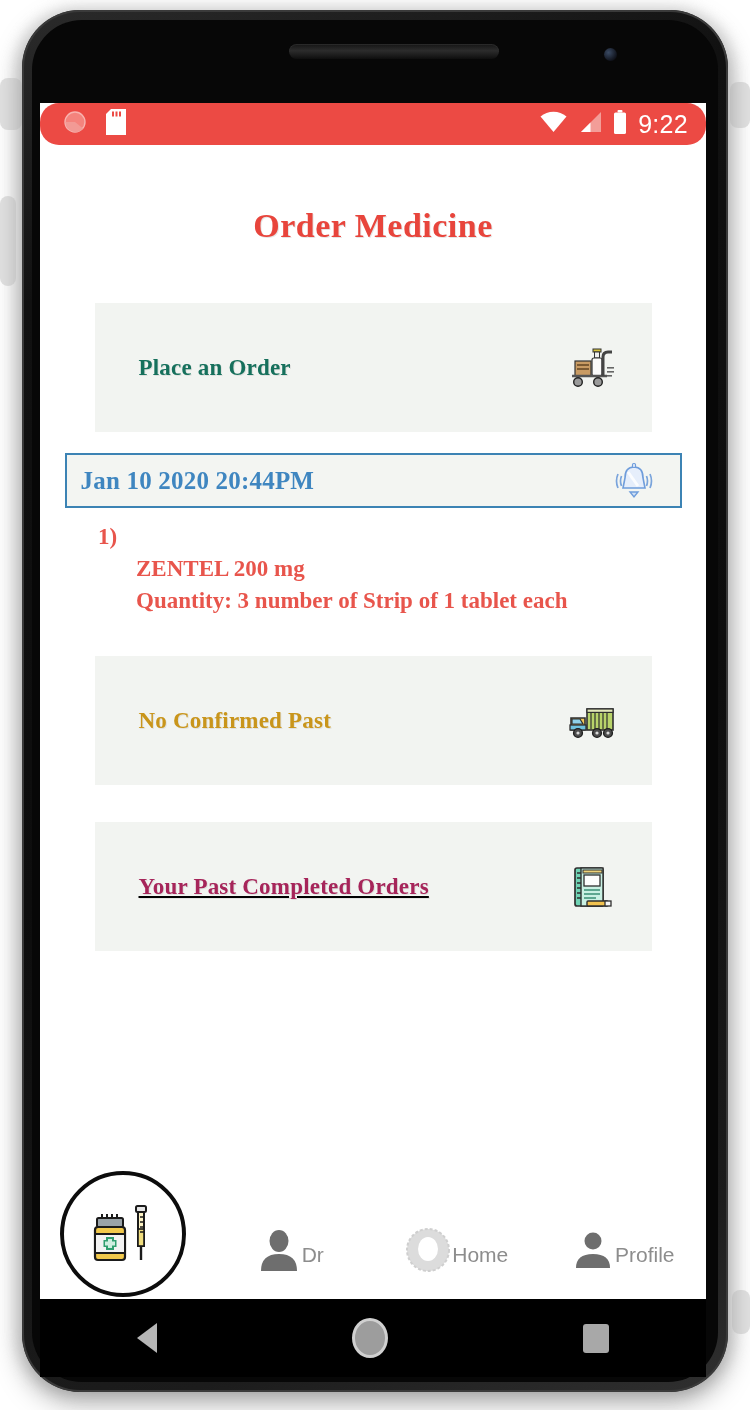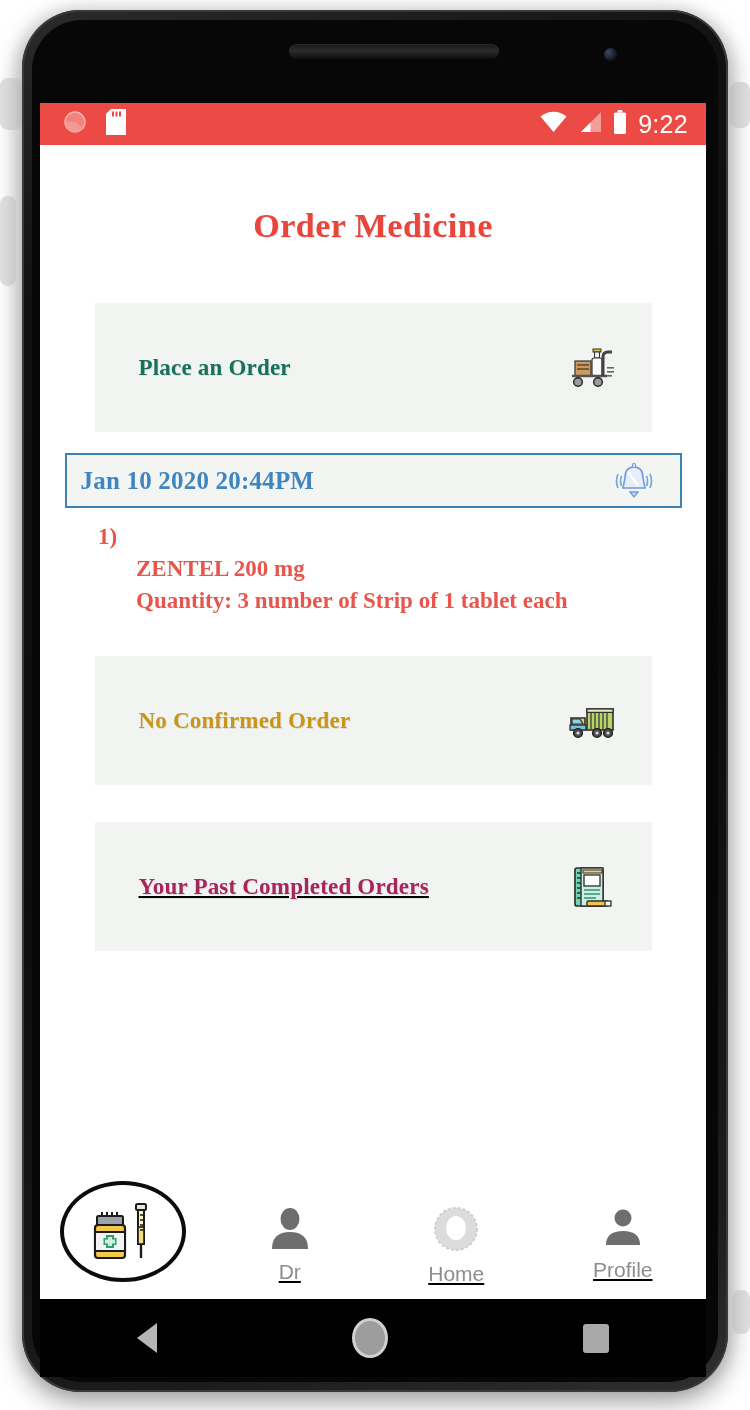--- a/index.html
+++ b/index.html
@@ -28,21 +28,21 @@
   .cam{position:absolute;left:572px;top:28px;width:13px;height:13px;border-radius:50%;
     background:radial-gradient(circle at 35% 35%,#3a4a63,#10131c 70%);}
   .chin-speaker{position:absolute;left:265px;top:1338px;width:205px;height:14px;border-radius:8px;
     background:linear-gradient(180deg,#151515,#2b2b2b 45%,#0d0d0d);}
 
   
   .screen{position:absolute;left:40px;top:103px;width:666px;height:1196px;background:#fff;overflow:hidden;}
 
   
   .statusbar{height:42px;background:#ec4a44;display:flex;align-items:center;
-    padding:0 18px 0 24px;box-sizing:border-box;}
+    padding:0 18px 0 24px;box-sizing:border-box;border-radius:19px;}
   .sb-left{display:flex;align-items:center;gap:20px;}
   .sb-right{margin-left:auto;display:flex;align-items:center;gap:11px;}
   .sb-time{color:#fff;font-size:25px;font-weight:500;letter-spacing:.3px;
     font-family:"Liberation Sans",sans-serif;}
 
   
   .page-title{text-align:center;color:#e8453c;font-size:34px;font-weight:bold;
     margin-top:62px;font-family:"Liberation Serif",serif;letter-spacing:.5px;
     text-shadow:1px 1px 0 rgba(0,0,0,.10);}
 
@@ -67,22 +67,22 @@
 
   
   .order-block{margin:13px 0 0 58px;color:#e8554c;font-family:"Liberation Serif",serif;
     font-size:23px;line-height:32px;font-weight:bold;}
   .order-line1{display:flex;gap:12px;}
   .order-ind{margin-left:38px;}
 
   
   .bottomnav{position:absolute;left:0;bottom:0;width:666px;height:106px;background:#fff;
     display:flex;align-items:flex-start;}
-  .nav-item{flex:1;display:flex;flex-direction:column;align-items:center;
-    justify-content:flex-start;padding-top:12px;height:100%;box-sizing:border-box;text-decoration:underline;}
+  .nav-item{flex:1;display:flex;align-items:center;
+    justify-content:center;padding-top:12px;height:100%;box-sizing:border-box;}
   .nav-item.active{padding-top:0;}
   .nav-label{font-size:21px;color:#8d8d8d;margin-top:5px;font-family:"Liberation Sans",sans-serif;}
   .med-circle{width:118px;height:118px;border-radius:50%;border:4px solid #0c0c0c;
     background:#fff;display:flex;align-items:center;justify-content:center;
     position:relative;top:-12px;}
 
   
   .andnav{position:absolute;left:40px;top:1299px;width:666px;height:78px;background:#000;
     display:flex;align-items:center;justify-content:space-around;}
   .and-back{width:0;height:0;border-top:15px solid transparent;border-bottom:15px solid transparent;
@@ -189,21 +189,21 @@
 
   <div class="order-block">
     <div class="order-line1">
       <span>1)</span>
     </div>
     <div class="order-ind">ZENTEL 200 mg</div>
     <div class="order-ind">Quantity: 3 number of Strip of 1 tablet each</div>
   </div>
 
   <div class="card c-noconf">
-    <span class="card-label" style="color:#c9951b">No Confirmed Order</span>
+    <span class="card-label" style="color:#c9951b">No Confirmed Past</span>
     <span class="card-icon">
       <svg width="50" height="50" viewBox="0 0 50 50">
         <rect x="20" y="13" width="26" height="21" fill="#b8d36a" stroke="#2f2f2f" stroke-width="1.6"></rect>
         <path d="M24 14 v19 M28 14 v19 M32 14 v19 M36 14 v19 M40 14 v19" stroke="#2f2f2f" stroke-width="1.2"></path>
         <rect x="20" y="13" width="26" height="3.4" fill="#e3e8b9" stroke="#2f2f2f" stroke-width="1.2"></rect>
         <path d="M4 22 h14 v12 H4 Z" fill="#f2c95a" stroke="#2f2f2f" stroke-width="1.6"></path>
         <path d="M5 23 h8 l3 5 H5 Z" fill="#8fd1e8" stroke="#2f2f2f" stroke-width="1.2"></path>
         <rect x="3" y="29" width="16" height="5" fill="#6fc2dd" stroke="#2f2f2f" stroke-width="1.3"></rect>
         <circle cx="11" cy="37" r="4.4" fill="#4d4d4d" stroke="#1f1f1f" stroke-width="1.4"></circle>
         <circle cx="11" cy="37" r="1.6" fill="#d9d9d9"></circle>

